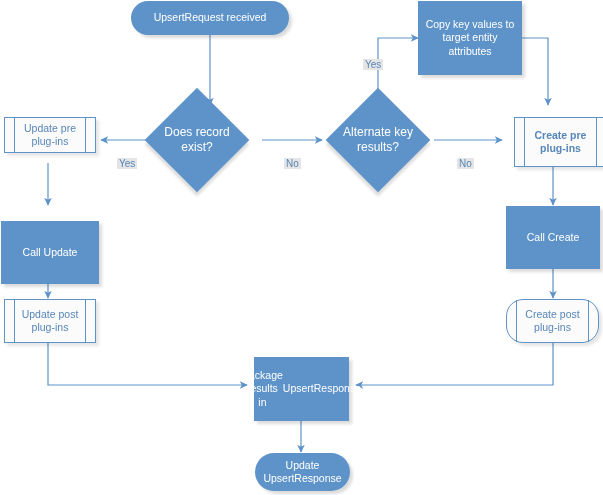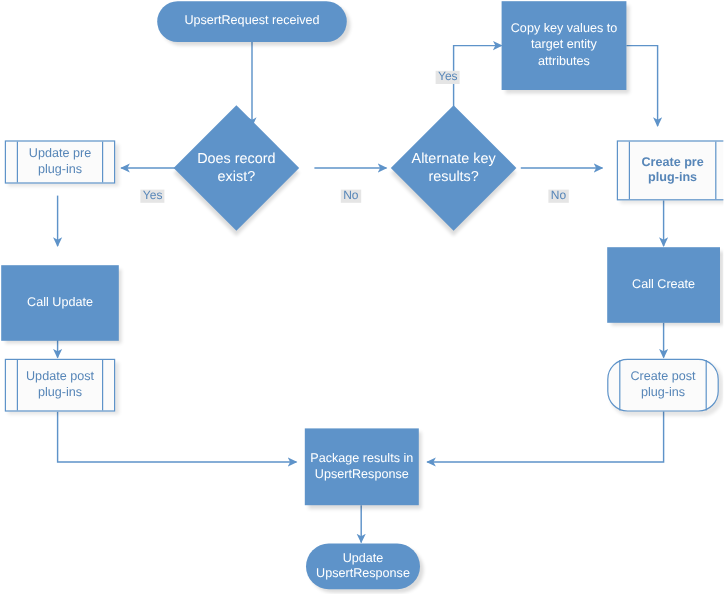--- a/index.html
+++ b/index.html
@@ -185,21 +185,21 @@
     <span class="txt">plug-ins</span>
   </div>
 
   <div class="node predef" style="left:506px;top:299px;width:93px;height:44px;flex-direction:column;border-radius:17px;">
     <span class="bar l"></span>
     <span class="bar r"></span>
     <span class="txt">Create post</span>
     <span class="txt">plug-ins</span>
   </div>
 
-  <div class="node fill process" style="left:254px;top:357px;width:95px;height:64px;flex-direction:column;">
+  <div class="node fill process" style="left:254px;top:357px;width:95px;height:64px;flex-direction:row;">
     <span>Package results in</span>
     <span>UpsertResponse</span>
   </div>
 
   <div class="node fill terminator" style="left:255px;top:453px;width:95px;height:38px;flex-direction:column;">
     <span>Update</span>
     <span>UpsertResponse</span>
   </div>
 
   <span class="edge-label" style="left:117px;top:132px;">Yes</span>

